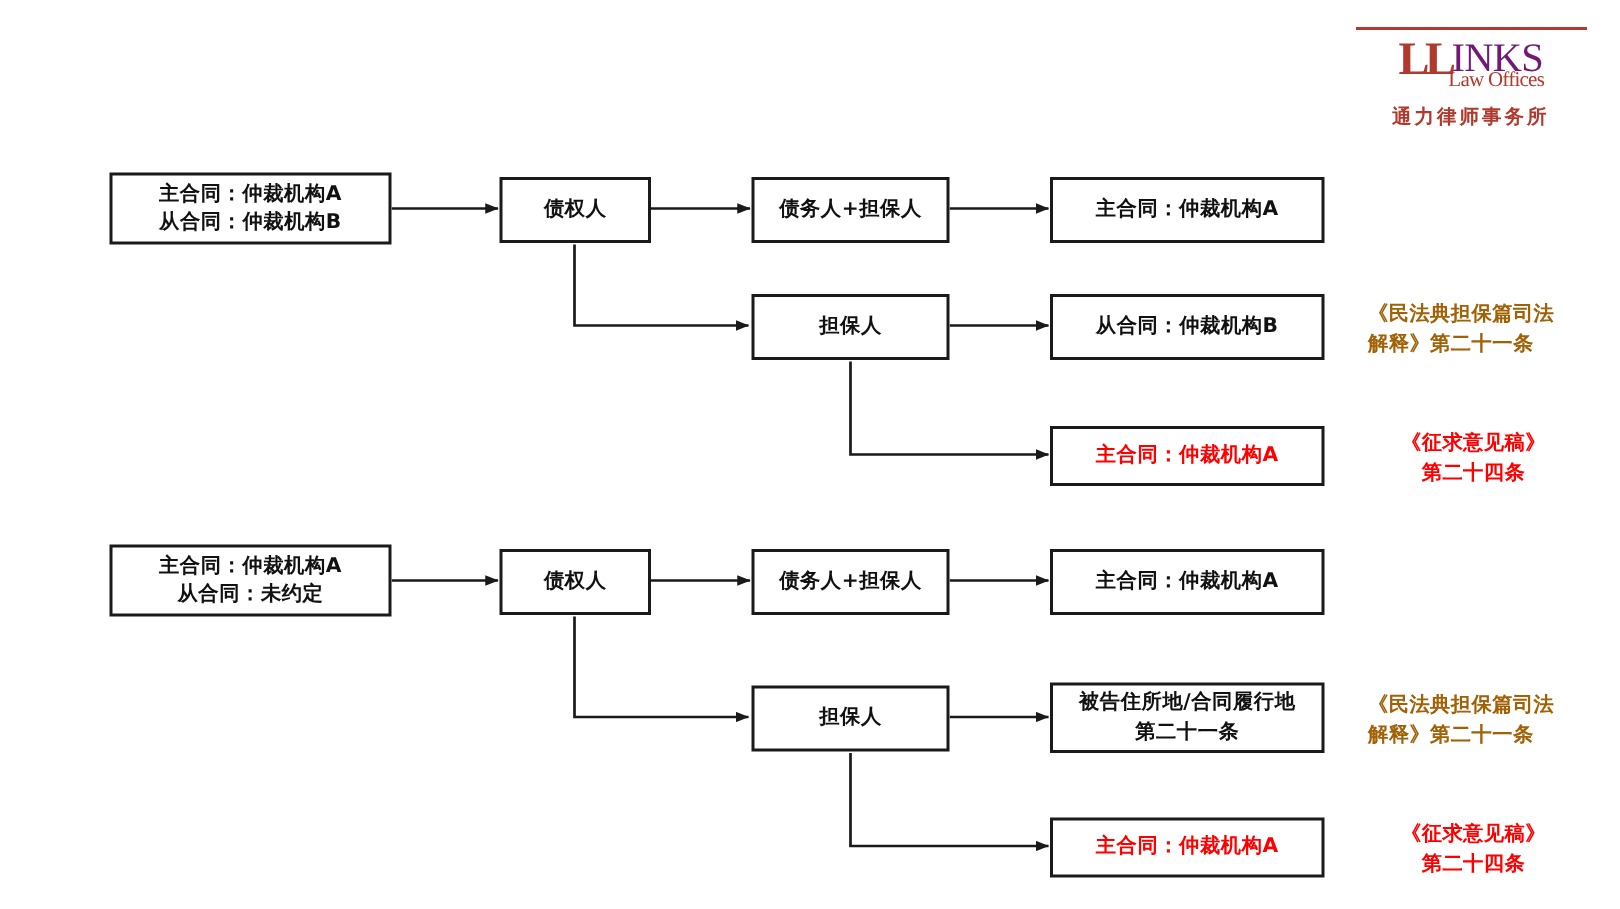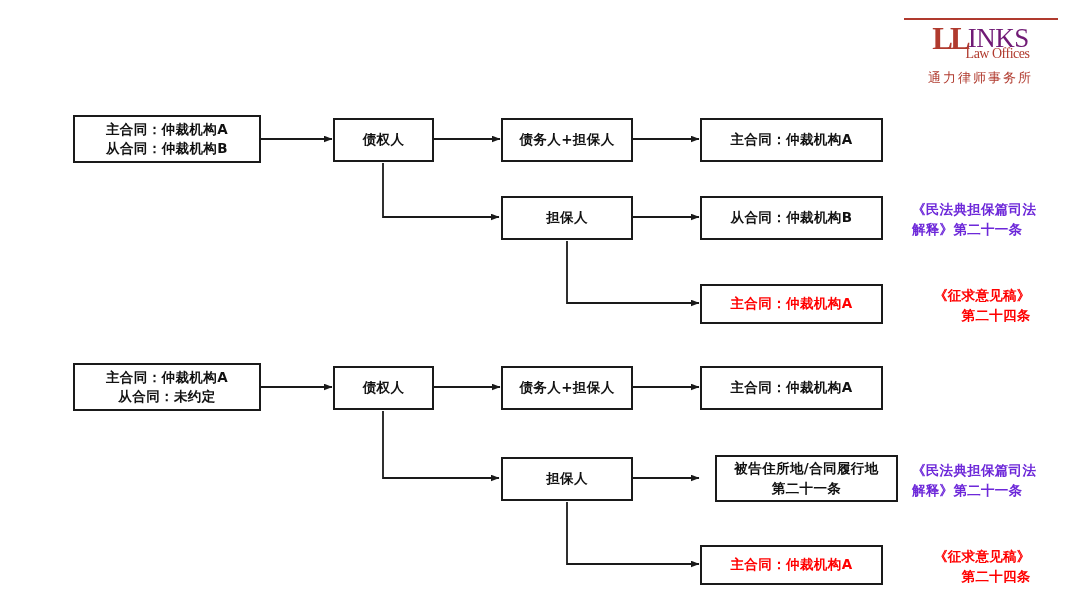--- a/index.html
+++ b/index.html
@@ -56,21 +56,21 @@
     font-size: 14px;
     font-weight: normal;
     color: #b03a2e;
     letter-spacing: -0.5px;
     margin-top: -9px;
     padding-left: 34px;
   }
   #logo .logo-cn {
     font-family: "DejaVu Sans", sans-serif;
     font-size: 13px;
-    font-weight: normal;
+    font-weight: bold;
     color: #b03a2e;
     letter-spacing: 2px;
     margin-top: 7px;
   }
 
   
   #flow {
     position: absolute;
     left: 0;
     top: 0;
@@ -98,28 +98,28 @@
     white-space: nowrap;
   }
   .node-box.red .line {
     color: #ff0000;
   }
   .annot {
     position: absolute;
     font-family: "DejaVu Sans", sans-serif;
     font-size: 13.5px;
     font-weight: bold;
-    color: #6d28d9;
+    color: #a16207;
     line-height: 1.5;
     letter-spacing: 0.3px;
     white-space: nowrap;
   }
   .annot.red {
     color: #ff0000;
-    text-align: right;
+    text-align: center;
   }
 </style>
 </head>
 <body>
 
 <div id="logo">
   <div class="logo-rule"></div>
   <div class="logo-main">
     <span class="logo-ll">LL</span><span class="logo-inks">INKS</span>
   </div>
@@ -208,21 +208,21 @@
   </div>
 
   <div class="node-box" style="left:700px; top:366px; width:183px; height:44px;">
     <span class="line">主合同：仲裁机构A</span>
   </div>
 
   <div class="node-box" style="left:501px; top:457px; width:132px; height:44px;">
     <span class="line">担保人</span>
   </div>
 
-  <div class="node-box" style="left:700px; top:455px; width:183px; height:47px;margin-left:15px;">
+  <div class="node-box" style="left:700px; top:455px; width:183px; height:47px;">
     <span class="line">被告住所地/合同履行地</span>
     <span class="line">第二十一条</span>
   </div>
 
   <div class="annot" style="left:912px; top:460px;">
     <div>《民法典担保篇司法</div>
     <div>解释》第二十一条</div>
   </div>
 
   <div class="node-box red" style="left:700px; top:545px; width:183px; height:40px;">

